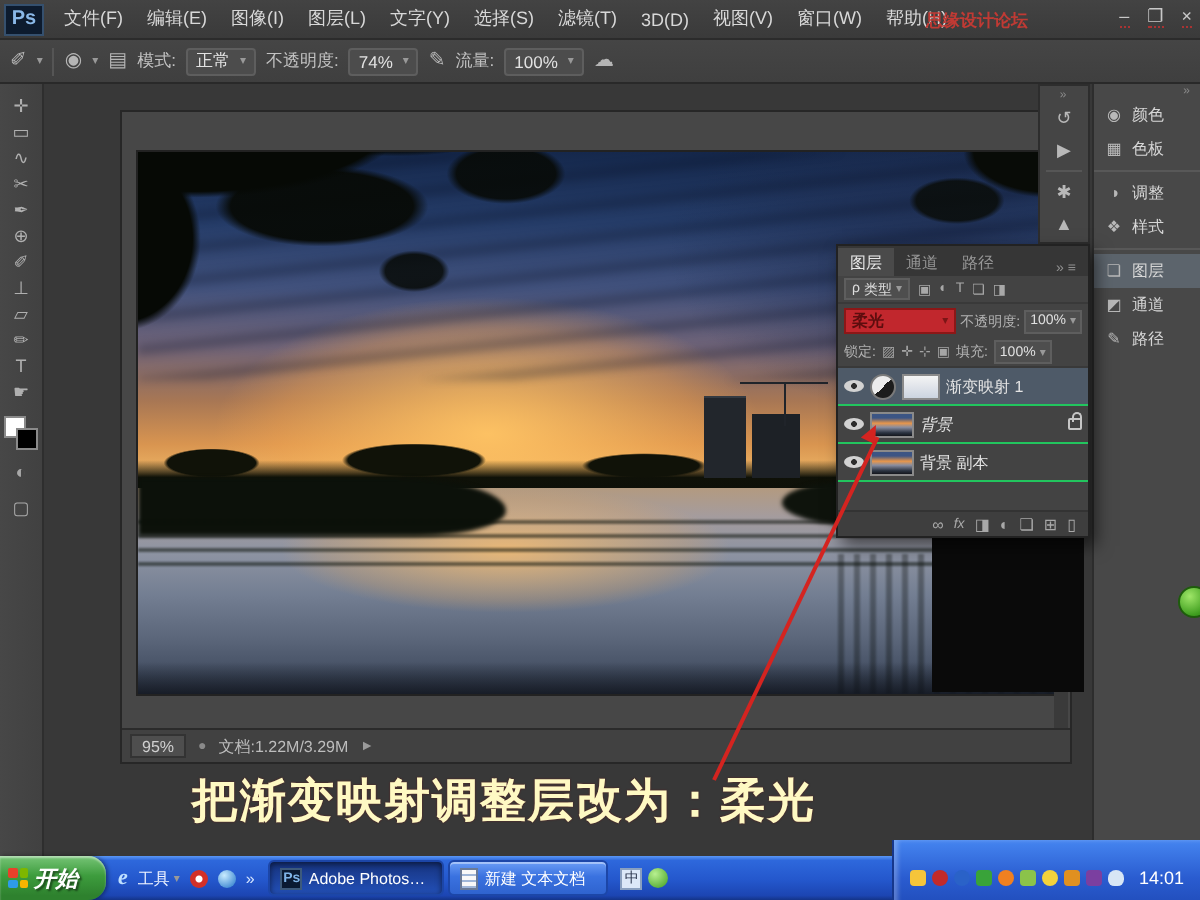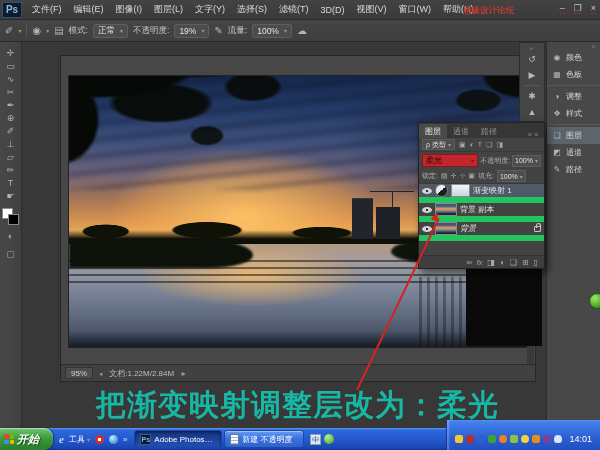--- a/index.html
+++ b/index.html
@@ -114,22 +114,22 @@
   .veg-right { position:absolute; right:0; top:61%; width:30%; height:8%;
     background:#0e130c; border-radius:40% 0 0 50%/80% 0 0 90%; filter:blur(1px); }
   .veg-strips { position:absolute; left:0; top:68%; width:100%; height:10%; opacity:.8;
     background:repeating-linear-gradient(180deg, rgba(10,16,9,.65) 0 2px, rgba(10,16,9,0) 2px 7px); filter:blur(.5px); }
   .reeds-right { position:absolute; right:0; top:74%; width:24%; height:26%; opacity:.6;
     background:repeating-linear-gradient(90deg, rgba(8,12,8,.55) 0 3px, rgba(8,12,8,0) 3px 8px); filter:blur(.5px); }
   .shore-bottom { position:absolute; left:0; bottom:0; width:100%; height:6%;
     background:linear-gradient(180deg, rgba(20,26,34,0), rgba(16,20,28,.8)); }
 
   
-  .annotation-text { position:absolute; left:96px; top:385px; font-size:30px; font-weight:bold;
-    color:#14b8a6; letter-spacing:1px; white-space:nowrap; z-index:60;
+  .annotation-text { position:absolute; left:96px; top:385px; font-size:23px; font-weight:bold;
+    color:#fef9c3; letter-spacing:1px; white-space:nowrap; z-index:60;
     text-shadow:0 0 1px rgba(120,10,10,.6);font-family:Liberation Mono, monospace; }
   .red-line { position:absolute; left:357px; top:389px; width:190px; height:2px;
     background:#d42420; transform-origin:0 50%; transform:rotate(-64.5deg); z-index:60; }
   .red-arrowhead { position:absolute; left:432px; top:212px; width:0; height:0;
     border-left:4px solid transparent; border-right:4px solid transparent;
     border-bottom:9px solid #d42420; transform:rotate(26deg); z-index:60; }
 
   
   .layers-panel { position:absolute; left:418px; top:122px; width:127px; height:147px;
     background:#434343; border:1px solid #222; box-shadow:3px 4px 8px rgba(0,0,0,.55);
@@ -147,21 +147,21 @@
   .blend-box { width:58px; height:13px; background:#c1272d; border:1px solid #8c1717;
     color:#5d0d0e; font-size:8px; font-weight:bold; display:flex; align-items:center;
     justify-content:space-between; padding:0 3px;text-align:center; }
   .blend-box .dd-arrow { color:#7c1516; }
   .lp-lab { font-size:7px; color:#b2b2b2; white-space:nowrap; }
   .val-box { background:#4e4e4e; border:1px solid #5e5e5e; height:12px; display:flex;
     align-items:center; gap:2px; padding:0 2px; font-size:7px; color:#e0e0e0; white-space:nowrap; }
   .lp-lock { height:15px; display:flex; align-items:center; gap:3px; padding:0 3px; border-bottom:1px solid #393939; }
   .lock-ico { font-size:7px; color:#a5a5a5; }
   .layer-row { height:19px; display:flex; align-items:center; gap:3px; padding:0 3px;
-    border-bottom:6px solid #22c55e; }
+    border-bottom:1px solid #22c55e; }
   .layer-row.selected { background:#4e5a68; }
   .eye { width:10px; height:6px; border-radius:50%;
     background:radial-gradient(circle 2px at 50% 50%, #2d2d2d 0 1.4px, #d2d2d2 1.5px); }
   .adj-thumb { width:13px; height:13px; border-radius:50%;
     background:linear-gradient(135deg,#ececec 50%,#1c1c1c 50%); border:1px solid #7a7a7a; }
   .mask-thumb { width:19px; height:13px; background:linear-gradient(180deg,#f4f4f4,#ccd4e0);
     border:1px solid #8a8a8a; }
   .img-thumb { width:22px; height:13px; border:1px solid #8a8a8a;
     background:linear-gradient(180deg,#3c5584 18%,#e8964a 42%,#8a8ea0 60%,#2c3442 85%,#14161c 100%); }
   .layer-name { font-size:8px; color:#e4e4e4; white-space:nowrap; }
@@ -275,21 +275,21 @@
   <span class="opt-icon">◉</span>
   <span class="dd-arrow">▾</span>
   <span class="opt-icon">▤</span>
   <span class="opt-label">模式:</span>
   <span class="opt-box">
     <span>正常</span>
     <span class="dd-arrow">▾</span>
   </span>
   <span class="opt-label">不透明度:</span>
   <span class="opt-box">
-    <span>19%</span>
+    <span>74%</span>
     <span class="dd-arrow">▾</span>
   </span>
   <span class="opt-icon">✎</span>
   <span class="opt-label">流量:</span>
   <span class="opt-box">
     <span>100%</span>
     <span class="dd-arrow">▾</span>
   </span>
   <span class="opt-icon">☁</span>
 </div>
@@ -335,21 +335,21 @@
     <div class="branch-topright"></div>
   </div>
 
   <div class="scroll-v">
     <span class="thumb"></span>
   </div>
 
   <div class="statusbar">
     <span class="zoom-box">95%</span>
     <span class="status-dot">●</span>
-    <span class="status-text">文档:1.22M/2.84M</span>
+    <span class="status-text">文档:1.22M/3.29M</span>
     <span class="status-arrow">►</span>
   </div>
 </div>
 
 <div class="annotation-text">把渐变映射调整层改为：柔光</div>
 <div class="red-line"></div>
 <div class="red-arrowhead"></div>
 
 <div class="layers-panel">
   <div class="lp-tabs">
@@ -395,27 +395,27 @@
   </div>
   <div class="layer-row selected">
     <span class="eye"></span>
     <span class="adj-thumb"></span>
     <span class="mask-thumb"></span>
     <span class="layer-name">渐变映射 1</span>
   </div>
   <div class="layer-row">
     <span class="eye"></span>
     <span class="img-thumb"></span>
-    <span class="layer-name">背景 副本</span>
+    <span class="layer-name italic">背景</span>
+    <span class="lock-mini"></span>
   </div>
   <div class="layer-row">
     <span class="eye"></span>
     <span class="img-thumb"></span>
-    <span class="layer-name italic">背景</span>
-    <span class="lock-mini"></span>
+    <span class="layer-name">背景 副本</span>
   </div>
   <div class="lp-bottom">
     <span>∞</span>
     <span class="fx">fx</span>
     <span>◨</span>
     <span>◐</span>
     <span>❏</span>
     <span>⊞</span>
     <span>▯</span>
   </div>
@@ -487,21 +487,21 @@
     <span class="ql-red"></span>
     <span class="ql-globe"></span>
     <span class="ql-more">»</span>
   </div>
   <div class="task-btn active" style="width:88px">
     <span class="ps-mini">Ps</span>
     <span class="task-label">Adobe Photoshop</span>
   </div>
   <div class="task-btn" style="width:80px">
     <span class="note-mini"></span>
-    <span class="task-label">新建 不透明度</span>
+    <span class="task-label">新建 文本文档</span>
   </div>
   <div class="lang-area">
     <span class="lang-sq">中</span>
     <span class="lang-dot"></span>
   </div>
   <div class="tray">
     <span class="tray-ico" style="background:#f5c53a"></span>
     <span class="tray-ico" style="background:#c22a2a;border-radius:50%"></span>
     <span class="tray-ico" style="background:#2a62c8;border-radius:50%"></span>
     <span class="tray-ico" style="background:#39a339"></span>

